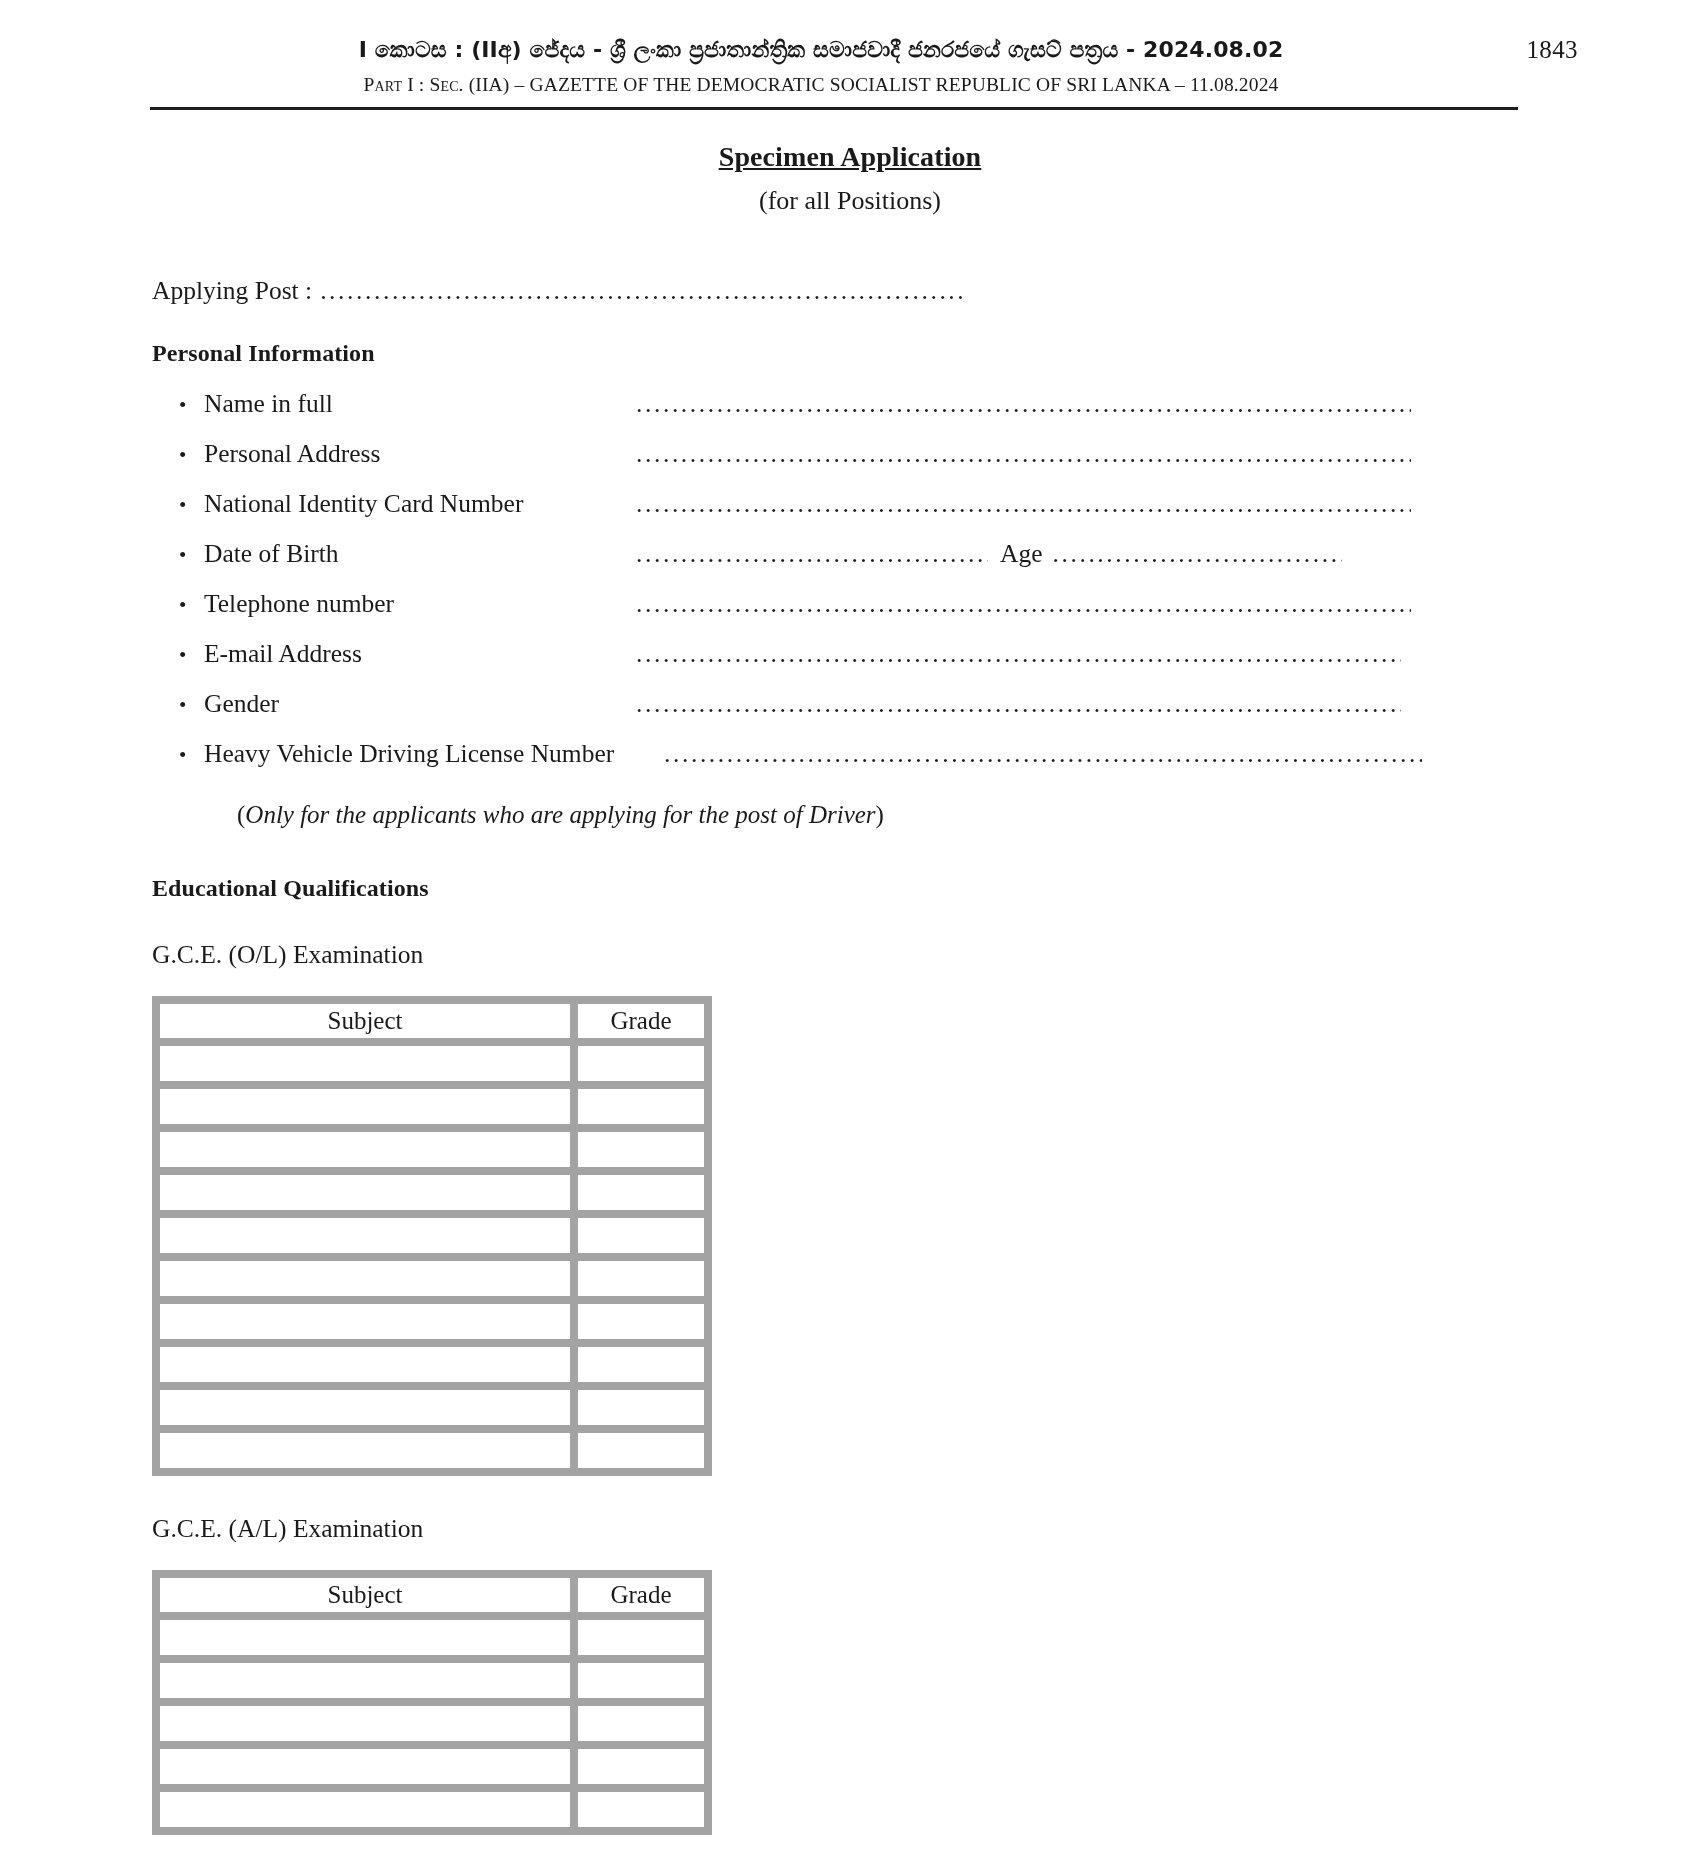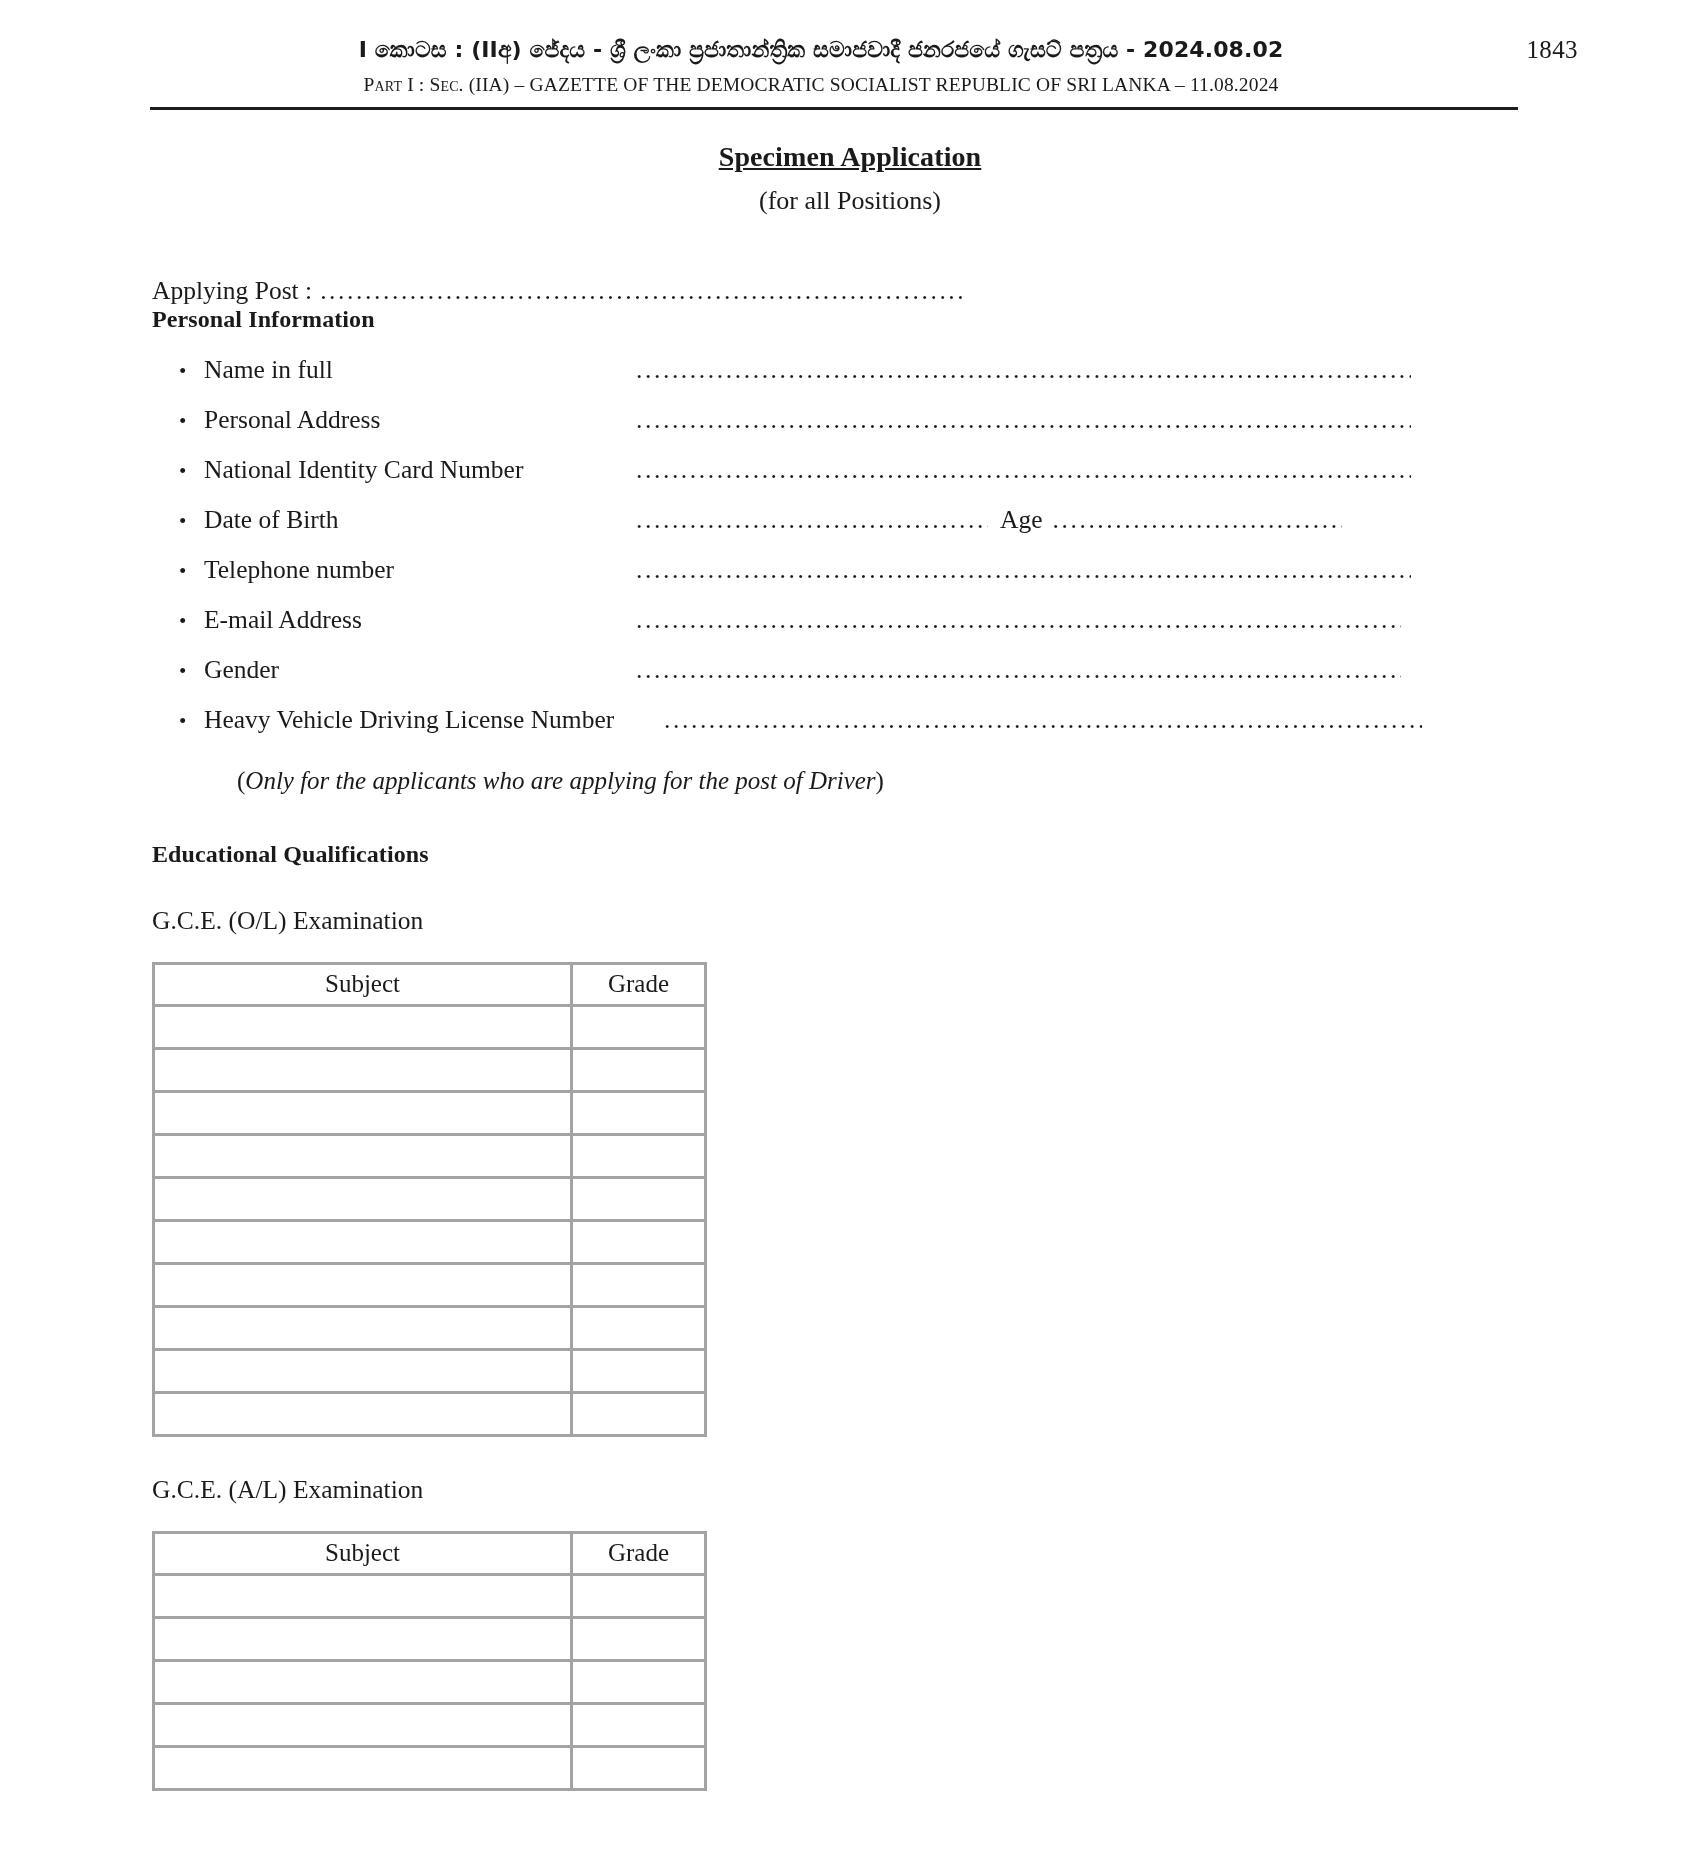--- a/index.html
+++ b/index.html
@@ -103,20 +103,21 @@
     margin-left: 8px;
     overflow: hidden;
     white-space: nowrap;
     letter-spacing: 2.6px;
     font-size: 25.5px;
   }
 
   .section-heading {
     font-size: 24px;
     font-weight: 700;
+    margin-top: 34px;
     letter-spacing: 0.1px;
   }
 
   
   .info-list {
     margin-top: 22px;
   }
   .info-row {
     display: flex;
     align-items: baseline;
@@ -173,21 +174,21 @@
     font-size: 25.5px;
     margin-top: 38px;
   }
   table.grade-table {
     border-collapse: collapse;
     margin-top: 26px;
     table-layout: fixed;
     width: 552px;
   }
   table.grade-table td, table.grade-table th {
-    border: 3px solid #a3a3a3;
+    border: 8px solid #a3a3a3;
     box-sizing: border-box;
   }
   table.grade-table th {
     font-size: 25px;
     font-weight: 400;
     text-align: center;
     height: 42px;
     padding: 0;
   }
   table.grade-table td {

